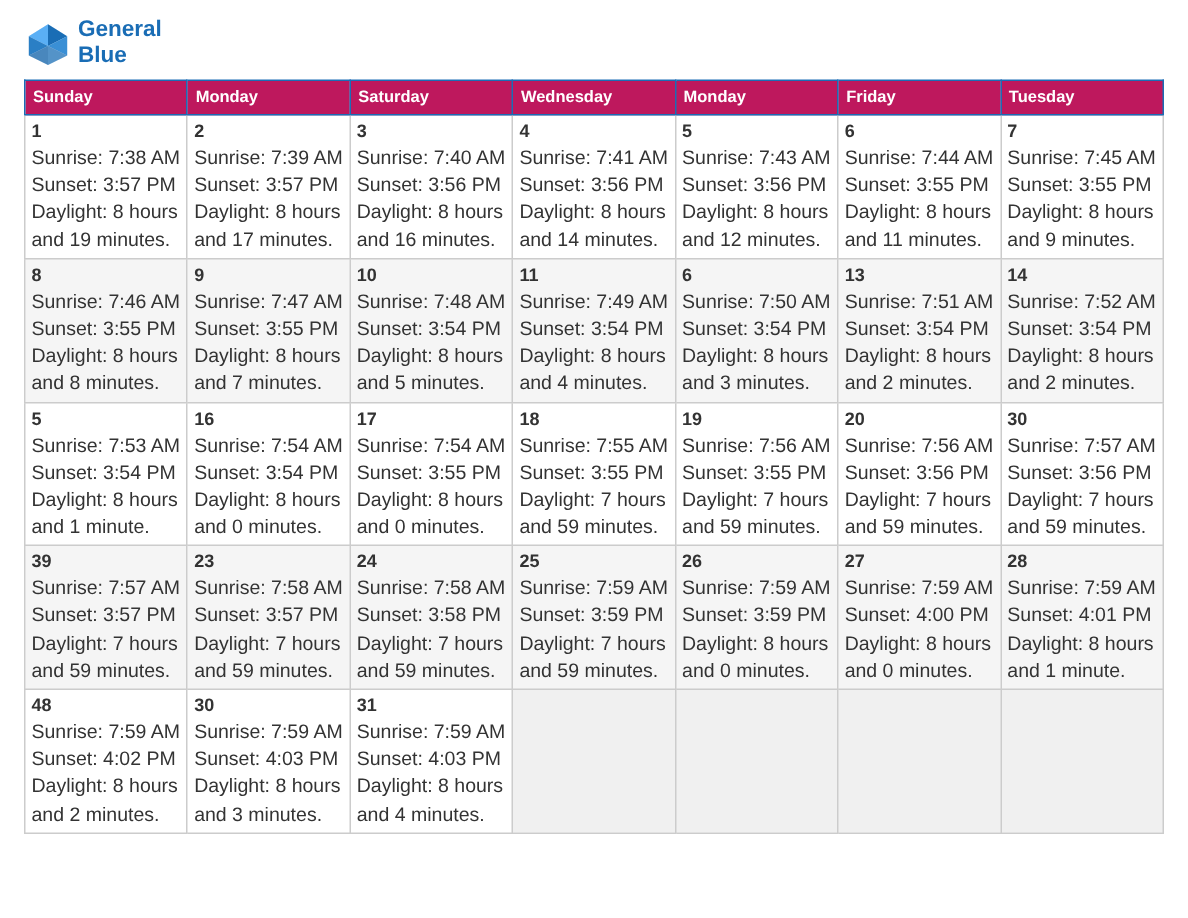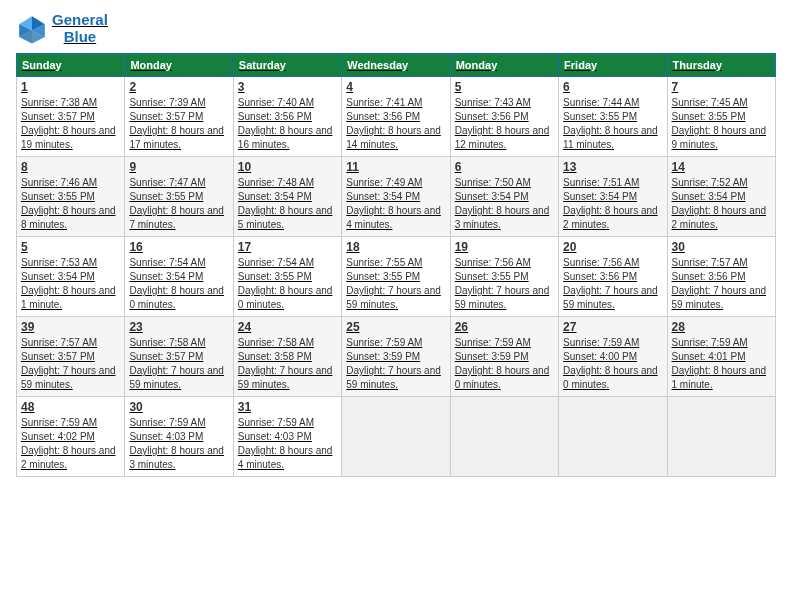--- a/index.html
+++ b/index.html
@@ -6,21 +6,20 @@
     body {
       font-family: Arial, sans-serif;
       background: #fff;
       width: 792px;
       height: 612px;
       overflow: hidden;
     }
     .container {
       width: 792px;
       padding: 12px 16px 8px 16px;
-      text-decoration: underline;
     }
     .header {
       display: flex;
       justify-content: space-between;
       align-items: flex-start;
       margin-bottom: 8px;
     }
     .logo {
       display: flex;
       align-items: center;
@@ -42,21 +41,21 @@
     .location {
       font-size: 13px;
       color: #555;
     }
     .calendar {
       width: 100%;
       border-collapse: collapse;
       font-size: 9.5px;
     }
     .calendar th {
-      background-color: #15803d;
+      background-color: #be185d;
       color: #fff;
       text-align: left;
       padding: 5px 5px;
       font-size: 11px;
       font-weight: bold;
       border: 1px solid #1a6db5;
     }
     .calendar td {
       vertical-align: top;
       border: 1px solid #ccc;
@@ -71,21 +70,21 @@
       background-color: #fff;
     }
     .day-num {
       font-size: 12px;
       font-weight: bold;
       color: #333;
       display: block;
       margin-bottom: 2px;
     }
     .day-info {
-      font-size: 10px;
+      font-size: 13px;
       color: #333;
       line-height: 1.4;
     }
     .empty-cell {
       background-color: #f0f0f0 !important;
     }
   </style>
 </head>
 <body>
 
@@ -96,39 +95,39 @@
         <polygon points="20,4 36,14 36,30 20,38 4,30 4,14" fill="#1a6db5" opacity="0.15"></polygon>
         <polygon points="20,4 36,14 20,22" fill="#1a6db5"></polygon>
         <polygon points="20,22 36,14 36,30" fill="#3a8fd5"></polygon>
         <polygon points="20,22 4,14 20,4" fill="#5aaff5"></polygon>
         <polygon points="20,22 4,30 4,14" fill="#2a7fc5"></polygon>
         <polygon points="20,22 36,30 20,38" fill="#1a6db5" opacity="0.7"></polygon>
         <polygon points="20,22 20,38 4,30" fill="#0a5da5" opacity="0.7"></polygon>
       </svg>
       <div>
         <div style="font-size:15px;font-weight:bold;color:#1a6db5;line-height:1.1;">General</div>
-        <div style="font-size:15px;font-weight:bold;color:#1a6db5;line-height:1.1;text-align:center;">Blue</div>
+        <div style="font-size:15px;font-weight:bold;color:#1a6db5;line-height:1.1;">Blue</div>
       </div>
     </div>
     <div class="title-block">
       <div class="month-title"></div>
       <div class="location"></div>
     </div>
   </div>
 
   <table class="calendar">
     <thead>
       <tr>
       <th>Sunday</th>
           <th>Monday</th>
           <th>Saturday</th>
           <th>Wednesday</th>
           <th>Monday</th>
           <th>Friday</th>
-          <th>Thursday</th>
+          <th>Tuesday</th>
         </tr>
     </thead>
     <tbody id="calendar-body">
     <tr>
           <td>
         <span class="day-num">1</span>
         <div class="day-info">
           Sunrise: 7:38 AM<br>Sunset: 3:57 PM<br>Daylight: 8 hours and 19 minutes.
         </div>
       </td>

